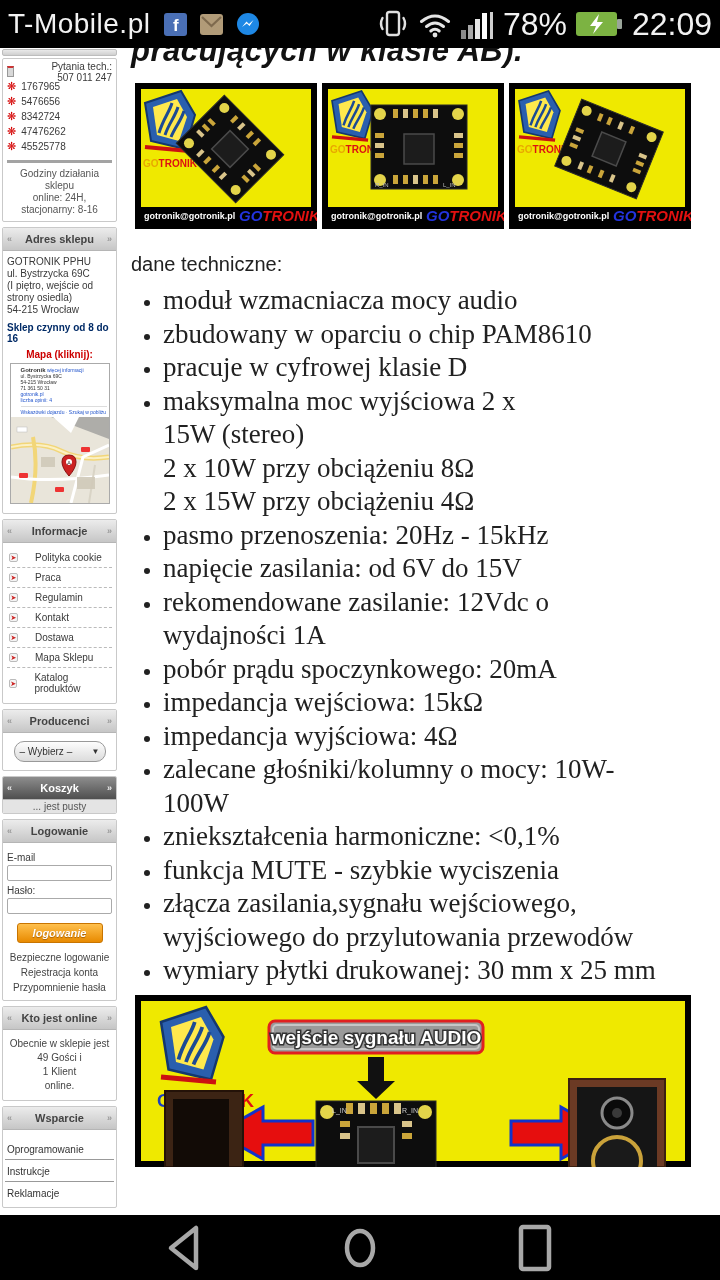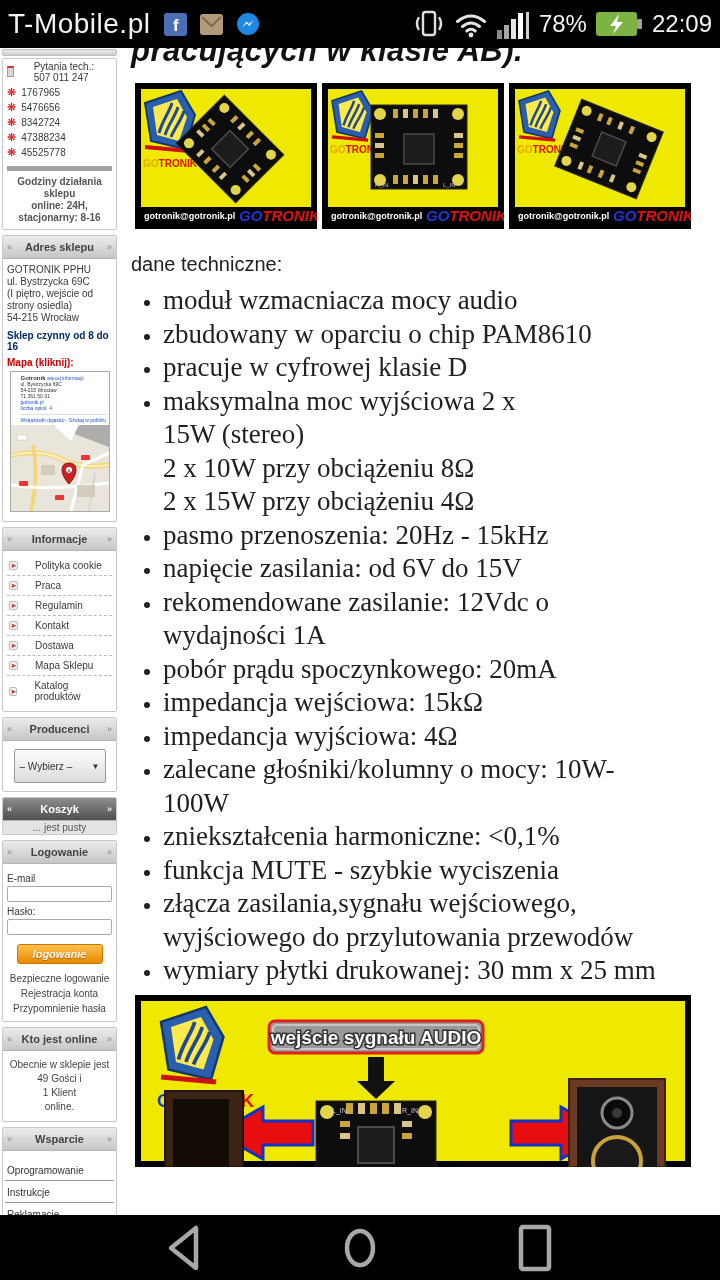--- a/index.html
+++ b/index.html
@@ -4,55 +4,55 @@
 <style>
   * { margin:0; padding:0; box-sizing:border-box; }
   html,body { width:720px; height:1280px; background:#000; font-family:"Liberation Sans","DejaVu Sans",sans-serif; }
   #screen { position:relative; width:720px; height:1280px; overflow:hidden; background:#fff; }
 
   
   #status-bar { position:absolute; top:0; left:0; width:720px; height:48px; background:#000; display:flex; align-items:center; padding:0 8px; z-index:50; }
   .sb-carrier { color:#f2f2f2; font-size:28px; letter-spacing:0.5px; }
   .sb-icons-left { display:flex; align-items:center; gap:13px; margin-left:14px; }
   .sb-right { margin-left:auto; display:flex; align-items:center; gap:9px; }
-  .sb-text { color:#f2f2f2; font-size:24px; }
+  .sb-text { color:#f2f2f2; font-size:32px; }
   .fb-badge { width:23px; height:23px; background:#4a6fb5; border-radius:3px; color:#fff; font-weight:bold; font-size:17px; display:flex; align-items:flex-end; justify-content:center; line-height:21px; }
 
   
   #nav-bar { position:absolute; left:0; bottom:0; width:720px; height:65px; background:#000; z-index:60; display:flex; align-items:center; }
   .nav-inner { width:390px; margin:0 auto; display:flex; justify-content:space-between; align-items:center; }
 
   
   #page { position:absolute; top:48px; left:0; width:720px; height:1167px; background:#fff; overflow:hidden; display:flex; }
 
   
   #sidebar { width:119px; flex:0 0 119px; padding:1px 2px 0 2px; font-size:10px; color:#3a3a3a; }
   .sb-box { background:#fff; border:1px solid #c9c9c9; border-radius:2px; margin-bottom:5px; overflow:hidden; }
   .sb-stub { height:7px; background:linear-gradient(#e9e9e9,#cfcfcf); border:1px solid #bdbdbd; border-radius:2px; margin-bottom:2px; }
   .sec-head { height:23px; background:linear-gradient(#ececec,#c6c6c6); border-bottom:1px solid #b5b5b5; display:flex; align-items:center; justify-content:space-between; padding:0 4px; font-weight:bold; font-size:11px; color:#444; }
   .sec-head .arr { color:#999; font-size:9px; }
   .sec-head.dark { background:linear-gradient(#8d8d8d,#4f4f4f); color:#fff; }
   .sec-head.dark .arr { color:#eee; }
   .pad { padding:5px 4px; }
   .gg-row { display:flex; align-items:center; gap:5px; height:15px; }
   .gg-ico { color:#d40000; font-size:11px; line-height:11px; }
-  .tech-row { display:flex; align-items:center; gap:20px; height:15px; margin-bottom:6px; }
+  .tech-row { display:flex; align-items:center; gap:20px; height:15px; margin-bottom:0;text-align:right; }
   .tech-ico { width:9px; height:11px; background:#d8d8d8; border:1px solid #999; border-top:2px solid #c33; }
-  .hours { border-top:5px solid #a3a3a3; margin-top:6px; padding-top:5px; text-align:center; line-height:12px; color:#555;font-weight:bold; }
+  .hours { border-top:3px solid #a3a3a3; margin-top:6px; padding-top:5px; text-align:center; line-height:12px; color:#555; }
   .addr-line { line-height:12px; }
   .open-hours { color:#002a66; font-weight:bold; margin-top:6px; }
-  .map-link { color:#cc0000; font-weight:bold; text-align:left; margin-top:5px; }
+  .map-link { color:#cc0000; font-weight:bold; text-align:center; margin-top:5px; }
   .map-wrap { width:100px; margin:3px auto 4px auto; border:1px solid #aaa; background:#fff; }
   .map-info { padding:3px 2px 2px 10px; font-size:5px; line-height:6px; color:#333; }
   .map-info .t { font-weight:bold; font-size:6px; }
   .map-info .lnk { color:#2255cc; }
   .info-row { display:flex; align-items:center; gap:17px; padding:4px 2px; border-bottom:1px dashed #bbb; }
   .info-row:last-child { border-bottom:none; }
   .info-ico { width:9px; height:9px; border:1px solid #bbb; border-radius:2px; background:#f4f4f4; color:#cc2222; font-size:7px; line-height:8px; text-align:center; }
-  .sel { margin:8px auto; width:92px; height:34px; background:linear-gradient(#fdfdfd,#dcdcdc); border:1px solid #999; border-radius:2px; display:flex; align-items:center; justify-content:space-between; padding:0 5px; font-size:10px; color:#333; }
+  .sel { margin:8px auto; width:92px; height:21px; background:linear-gradient(#fdfdfd,#dcdcdc); border:1px solid #999; border-radius:10px; display:flex; align-items:center; justify-content:space-between; padding:0 5px; font-size:10px; color:#333; }
   .cart-body { background:#e4e4e4; text-align:center; padding:1px 0; color:#555; }
   .login-label { margin:4px 0 2px 0; }
   .login-input { width:100%; height:16px; border:1px solid #aaa; background:#fff; border-radius:2px; }
   .login-btn { display:block; margin:9px auto 7px auto; width:86px; height:20px; background:linear-gradient(#ffc04d,#e88a00); border:1px solid #c87400; border-radius:3px; color:#fff; font-weight:bold; font-style:italic; font-size:11px; text-shadow:0 1px 1px #a65e00; }
   .login-links { text-align:center; line-height:15px; color:#444; }
   .online-body { text-align:center; line-height:14px; padding:7px 0; color:#444; }
   .support-row { padding:6px 2px 4px 2px; border-bottom:1px solid #999; color:#333; }
   .support-row:last-child { border-bottom:none; }
 
   
@@ -131,21 +131,21 @@
               <div class="gg-row">
                 <span class="gg-ico">❋</span>
                 <span>5476656</span>
               </div>
               <div class="gg-row">
                 <span class="gg-ico">❋</span>
                 <span>8342724</span>
               </div>
               <div class="gg-row">
                 <span class="gg-ico">❋</span>
-                <span>47388234</span>
+                <span>47476262</span>
               </div>
               <div class="gg-row">
                 <span class="gg-ico">❋</span>
                 <span>45525778</span>
               </div>
             </div>
           <div class="hours">
             <div>Godziny działania sklepu</div>
             <div>online: 24H, stacjonarny: 8-16</div>
           </div>

